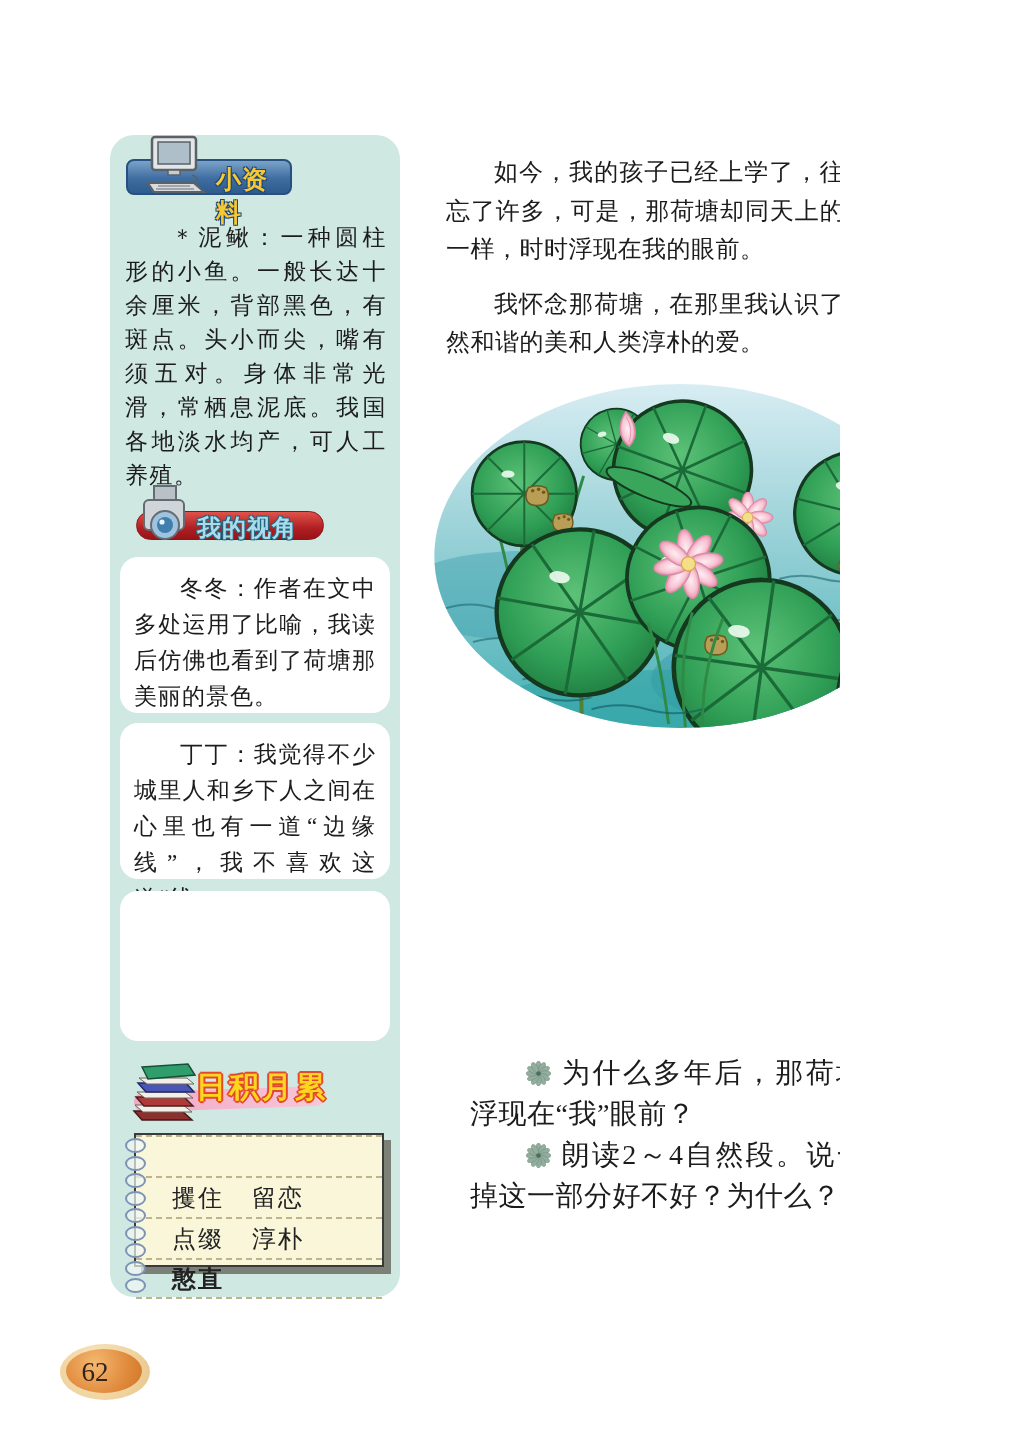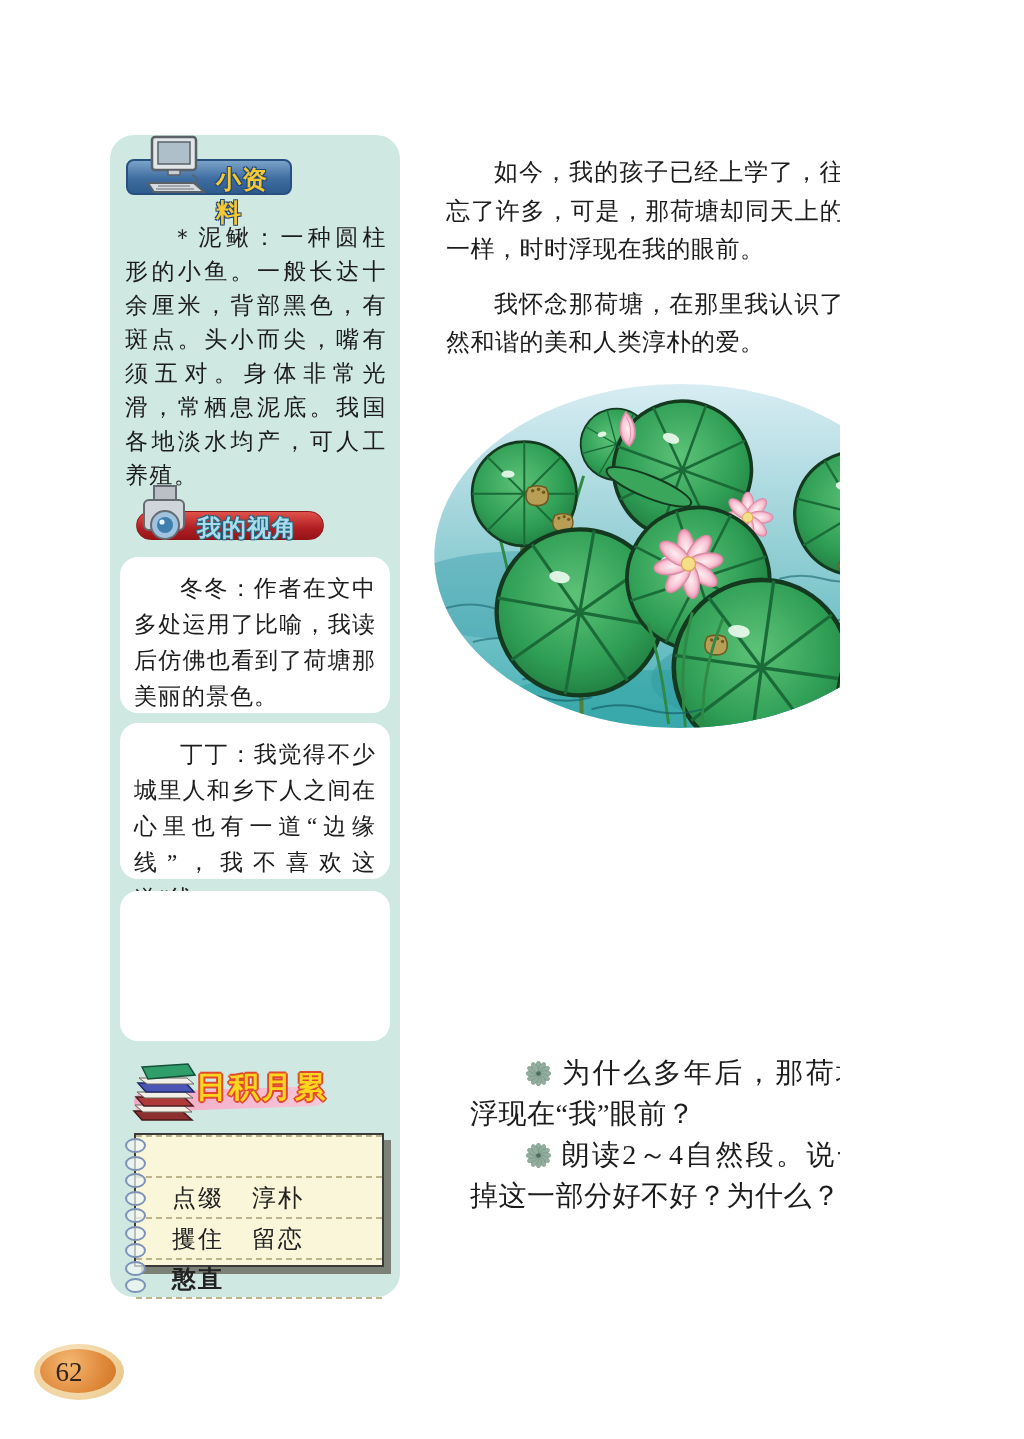--- a/index.html
+++ b/index.html
@@ -62,21 +62,21 @@
 
   .pond-wrap{position:absolute;left:432px;top:383px;width:497px;height:346px;}
   .pond-wrap svg{width:100%;height:100%;display:block;}
 
   .questions{position:absolute;left:428px;top:1052px;width:486px;font-size:28px;
           line-height:41px;letter-spacing:.5px;margin-left:42px;}
   .question{margin:0;text-indent:2em;text-align:justify;word-break:break-all;}
   .flower{display:inline-block;width:25px;height:25px;vertical-align:-4px;margin-right:9px;}
 
   
-  .page-badge{position:absolute;left:34px;top:1344px;width:90px;height:56px;}
+  .page-badge{position:absolute;left:60px;top:1344px;width:90px;height:56px;}
   .badge-outer{position:absolute;inset:0;border-radius:50%;
           background:radial-gradient(circle at 40% 35%,#f8e7c2,#f0d39e 60%,#e6c287);}
   .badge-inner{position:absolute;left:6px;top:5px;right:8px;bottom:7px;border-radius:50%;
           background:radial-gradient(circle at 38% 32%,#f4b871,#e08a3c 60%,#cf7426);}
   .badge-num{position:absolute;left:0;top:0;width:78%;height:100%;display:flex;
           align-items:center;justify-content:center;font-size:27px;color:#33241a;}
 </style>
 </head>
 <body>
 
@@ -132,26 +132,26 @@
           <div class="ring"></div>
         <div class="ring"></div>
           <div class="ring"></div>
           <div class="ring"></div>
         <div class="ring"></div>
           <div class="ring"></div>
           <div class="ring"></div>
       </div>
       <div class="pad-row"></div>
       <div class="pad-row">
+        <span class="pad-word">攫住</span>
+        <span class="pad-word">留恋</span>
+      </div>
+      <div class="pad-row">
         <span class="pad-word">点缀</span>
         <span class="pad-word">淳朴</span>
-      </div>
-      <div class="pad-row">
-        <span class="pad-word">攫住</span>
-        <span class="pad-word">留恋</span>
       </div>
       <div class="pad-row last">
         <span class="pad-word">憨直</span>
       </div>
     </div>
   </div>
 
   <div class="main-text">
     <p>如今，我的孩子已经上学了，往事也忘了许多，可是，那荷塘却同天上的月牙一样，时时浮现在我的眼前。</p>
     <p>我怀念那荷塘，在那里我认识了大自然和谐的美和人类淳朴的爱。</p>

